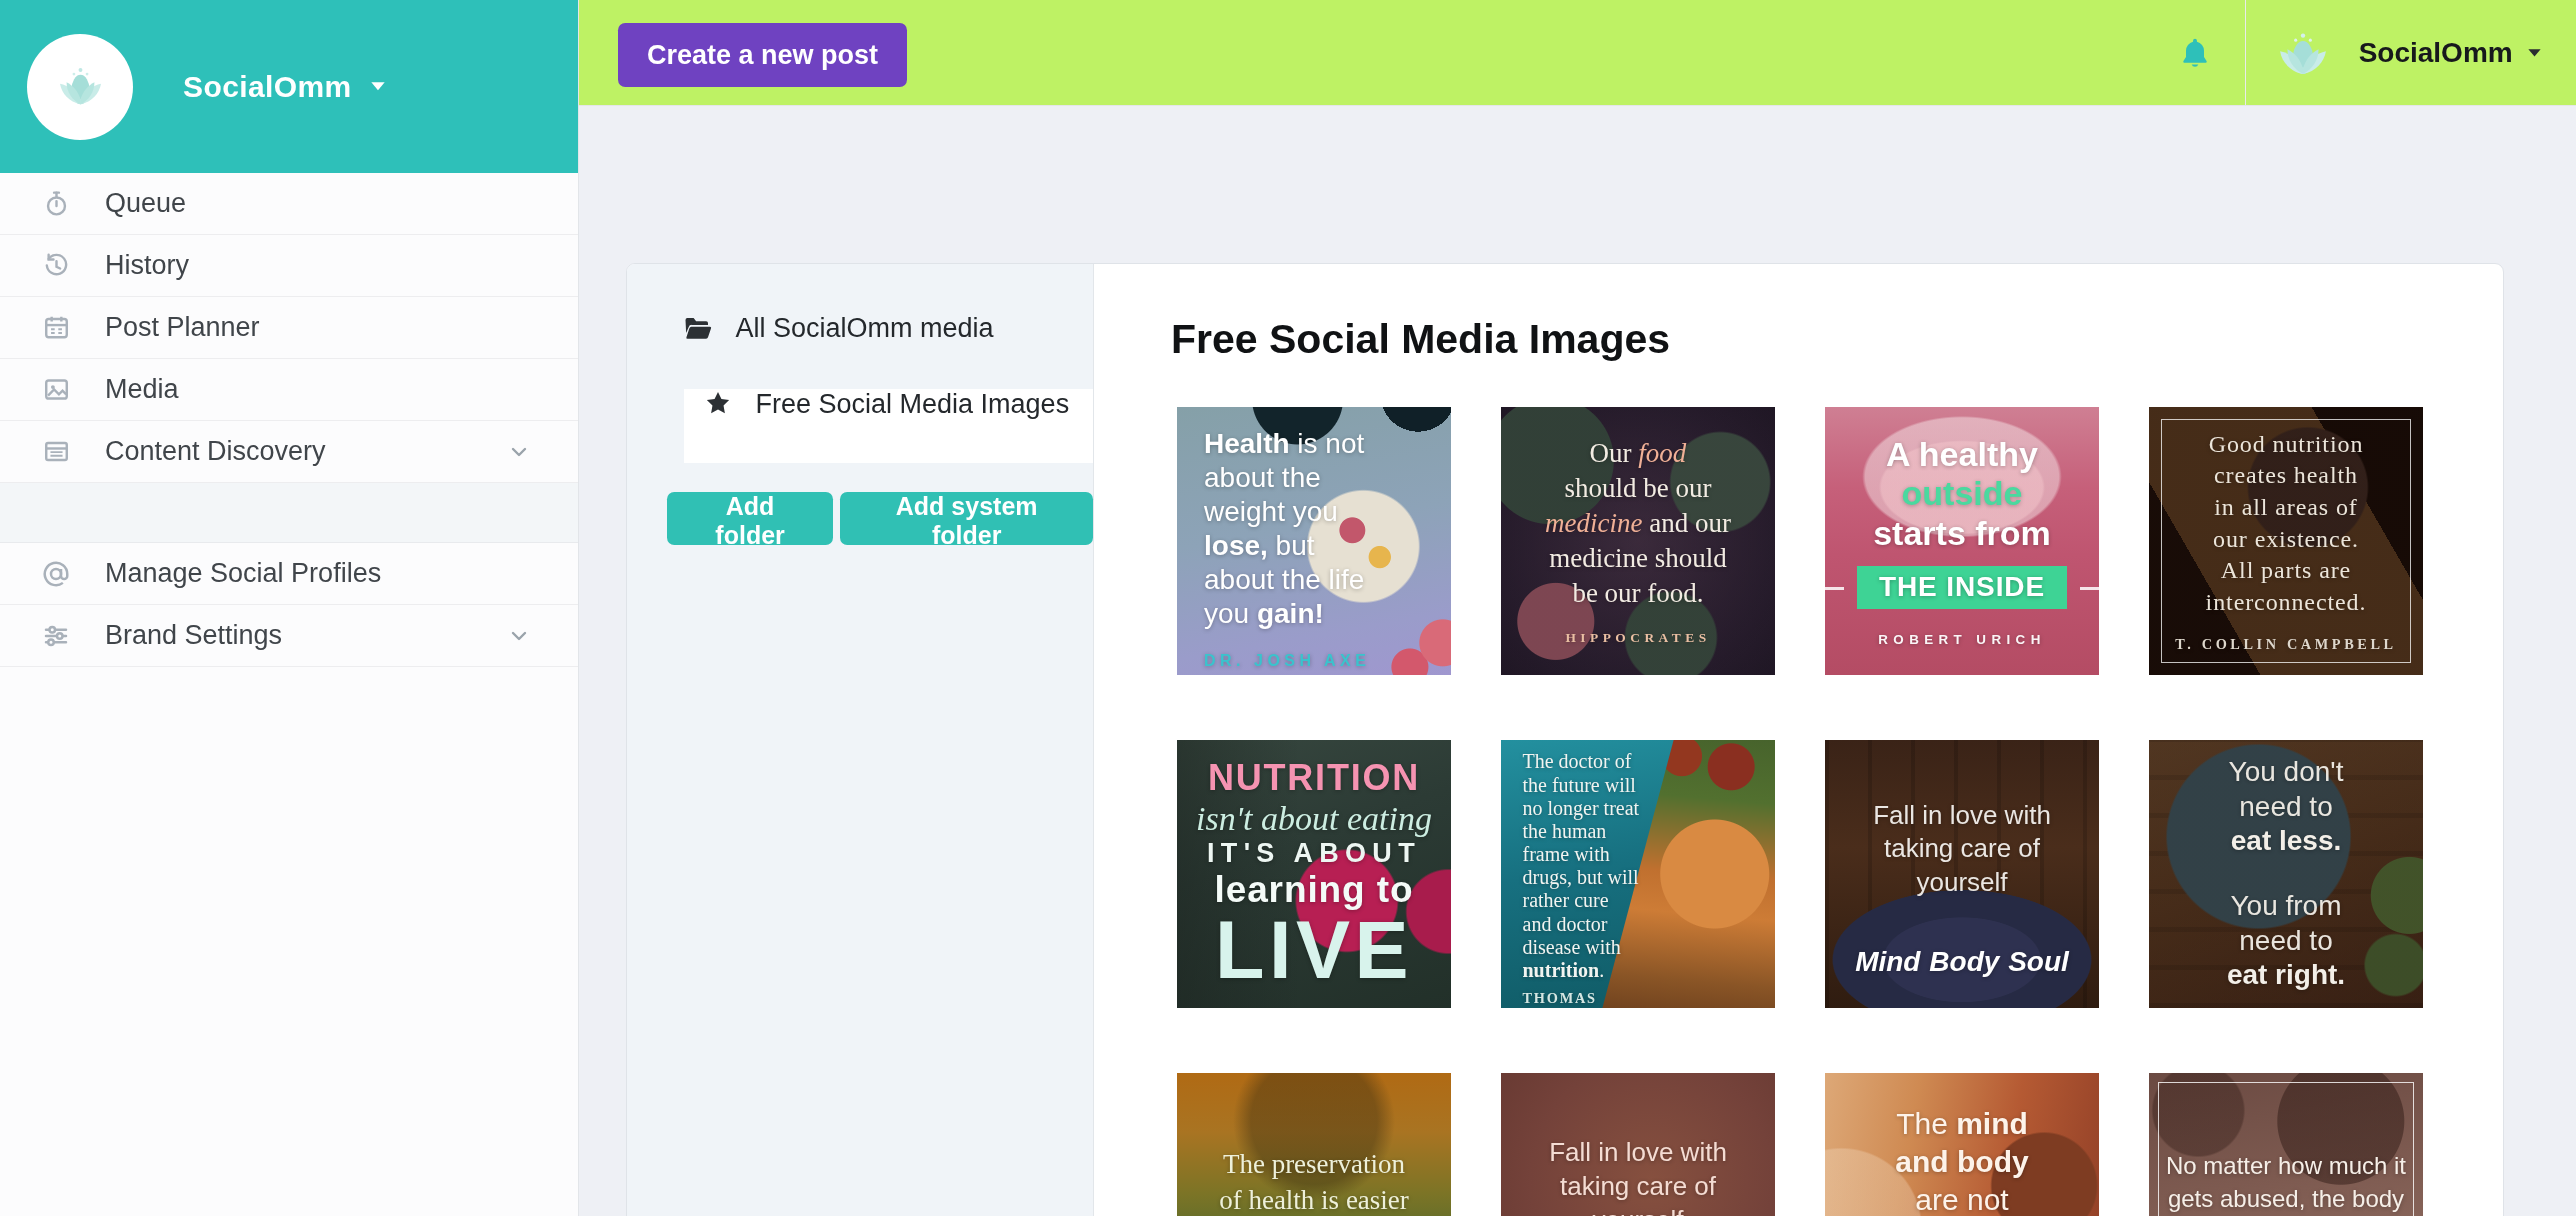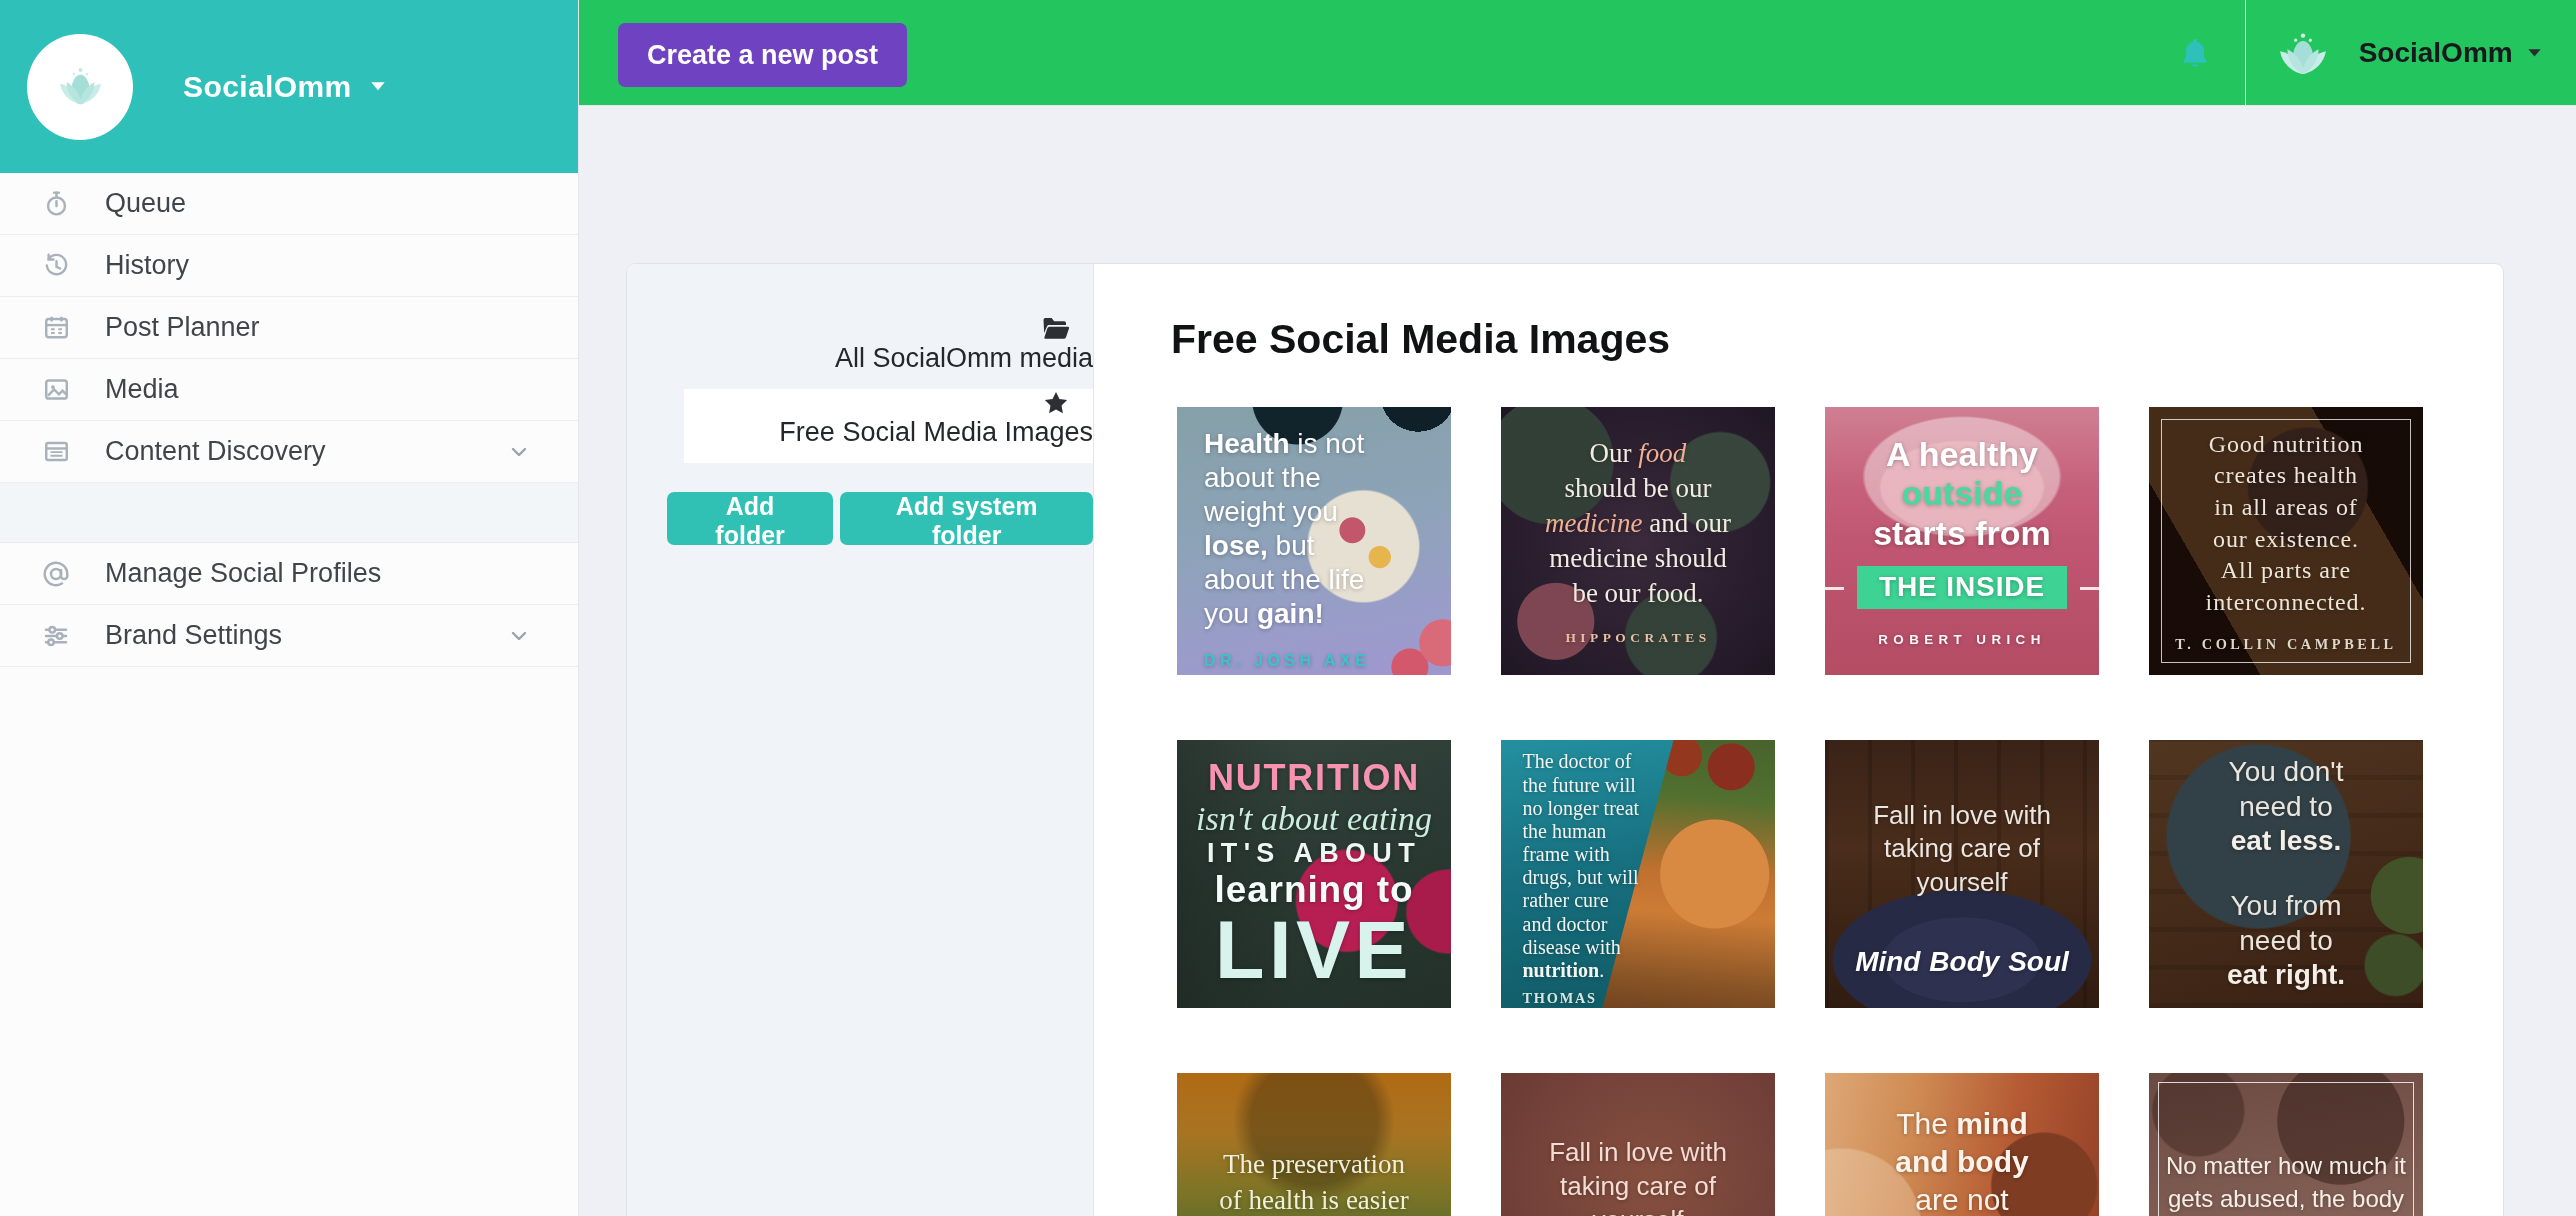--- a/index.html
+++ b/index.html
@@ -14,39 +14,39 @@
   .brand-label{margin-left:50px;font-size:30px;font-weight:600;color:#ffffff;letter-spacing:0.4px;}
   .brand-caret{margin-left:18px;display:flex;align-items:center;}
   .side-item{height:62px;display:flex;align-items:center;border-bottom:0.9px solid #ededef;
              padding-left:41px;box-sizing:border-box;cursor:pointer;background:#fcfcfd;}
   .side-icon{width:30px;height:30px;margin-right:34px;display:flex;align-items:center;justify-content:center;flex:0 0 auto;}
   .side-label{font-size:27px;color:#40454a;}
   .side-chevron{margin-left:auto;margin-right:47px;display:flex;align-items:center;}
   .side-gap{height:59px;background:#f3f6f8;border-bottom:0.9px solid #e8eaed;}
 
   
-  .topbar{position:absolute;left:579px;top:0;width:1997px;height:106px;background:#22c55e;
+  .topbar{position:absolute;left:579px;top:0;width:1997px;height:106px;background:#bef264;
           border-bottom:0.9px solid #e4e6e8;box-sizing:border-box;}
   .create-btn{position:absolute;left:39px;top:23px;height:64px;padding:0 29px;background:#6f42c1;border:none;
               border-radius:7.2px;color:#fff;font-weight:700;font-size:27px;font-family:inherit;cursor:pointer;}
   .topbar-right{position:absolute;right:0;top:0;height:105px;display:flex;align-items:center;padding-right:34px;}
   .bell-wrap{margin-right:32px;cursor:pointer;display:flex;align-items:center;}
   .tb-divider{width:0.9px;height:105px;background:#e8eaec;}
   .account-menu{display:flex;align-items:center;cursor:pointer;height:100%;}
   .avatar{width:68px;height:68px;margin-left:23px;display:flex;align-items:center;justify-content:center;}
   .account-name{margin-left:21.5px;font-size:28px;font-weight:600;color:#17191c;}
   .account-caret{margin-left:14.3px;display:flex;align-items:center;}
 
   
   .page-title{position:absolute;left:626px;top:170px;font-size:43px;font-weight:700;color:#15181b;}
   .card{position:absolute;left:626px;top:263px;width:1878px;height:1163px;background:#ffffff;
         border:0.9px solid #dfe3e8;border-radius:9px;box-sizing:border-box;overflow:hidden;}
   .folder-col{position:absolute;left:0;top:0;width:467px;height:100%;background:#f0f4f8;
               border-right:0.9px solid #e2e6ea;box-sizing:border-box;}
-  .folder-row{display:flex;align-items:flex-end;cursor:pointer;flex-direction:column;}
+  .folder-row{display:flex;align-items:flex-start;cursor:pointer;}
   .folder-row.root{margin-top:49px;height:63px;padding-left:55px;}
   .folder-row.selected{margin-top:13.4px;margin-left:57px;height:74px;background:#ffffff;padding-left:18px;}
   .folder-icon{width:32px;display:flex;align-items:center;justify-content:center;margin-right:21.5px;flex:0 0 auto;}
   .folder-label{font-size:27px;color:#24282c;}
   .add-btns{margin:29px 0 0 32px;display:flex;gap:7.2px;padding-left:8px;}
   .add-btn{height:53px;padding:0 25px;background:#30c0b4;border:none;border-radius:7.2px;color:#fff;
            font-weight:700;font-size:25px;font-family:inherit;cursor:pointer;}
 
   .gallery{position:absolute;left:468px;top:0;width:1411px;height:100%;}
   .gallery-title{position:absolute;left:76px;top:52px;font-size:41px;font-weight:700;color:#101214;}

